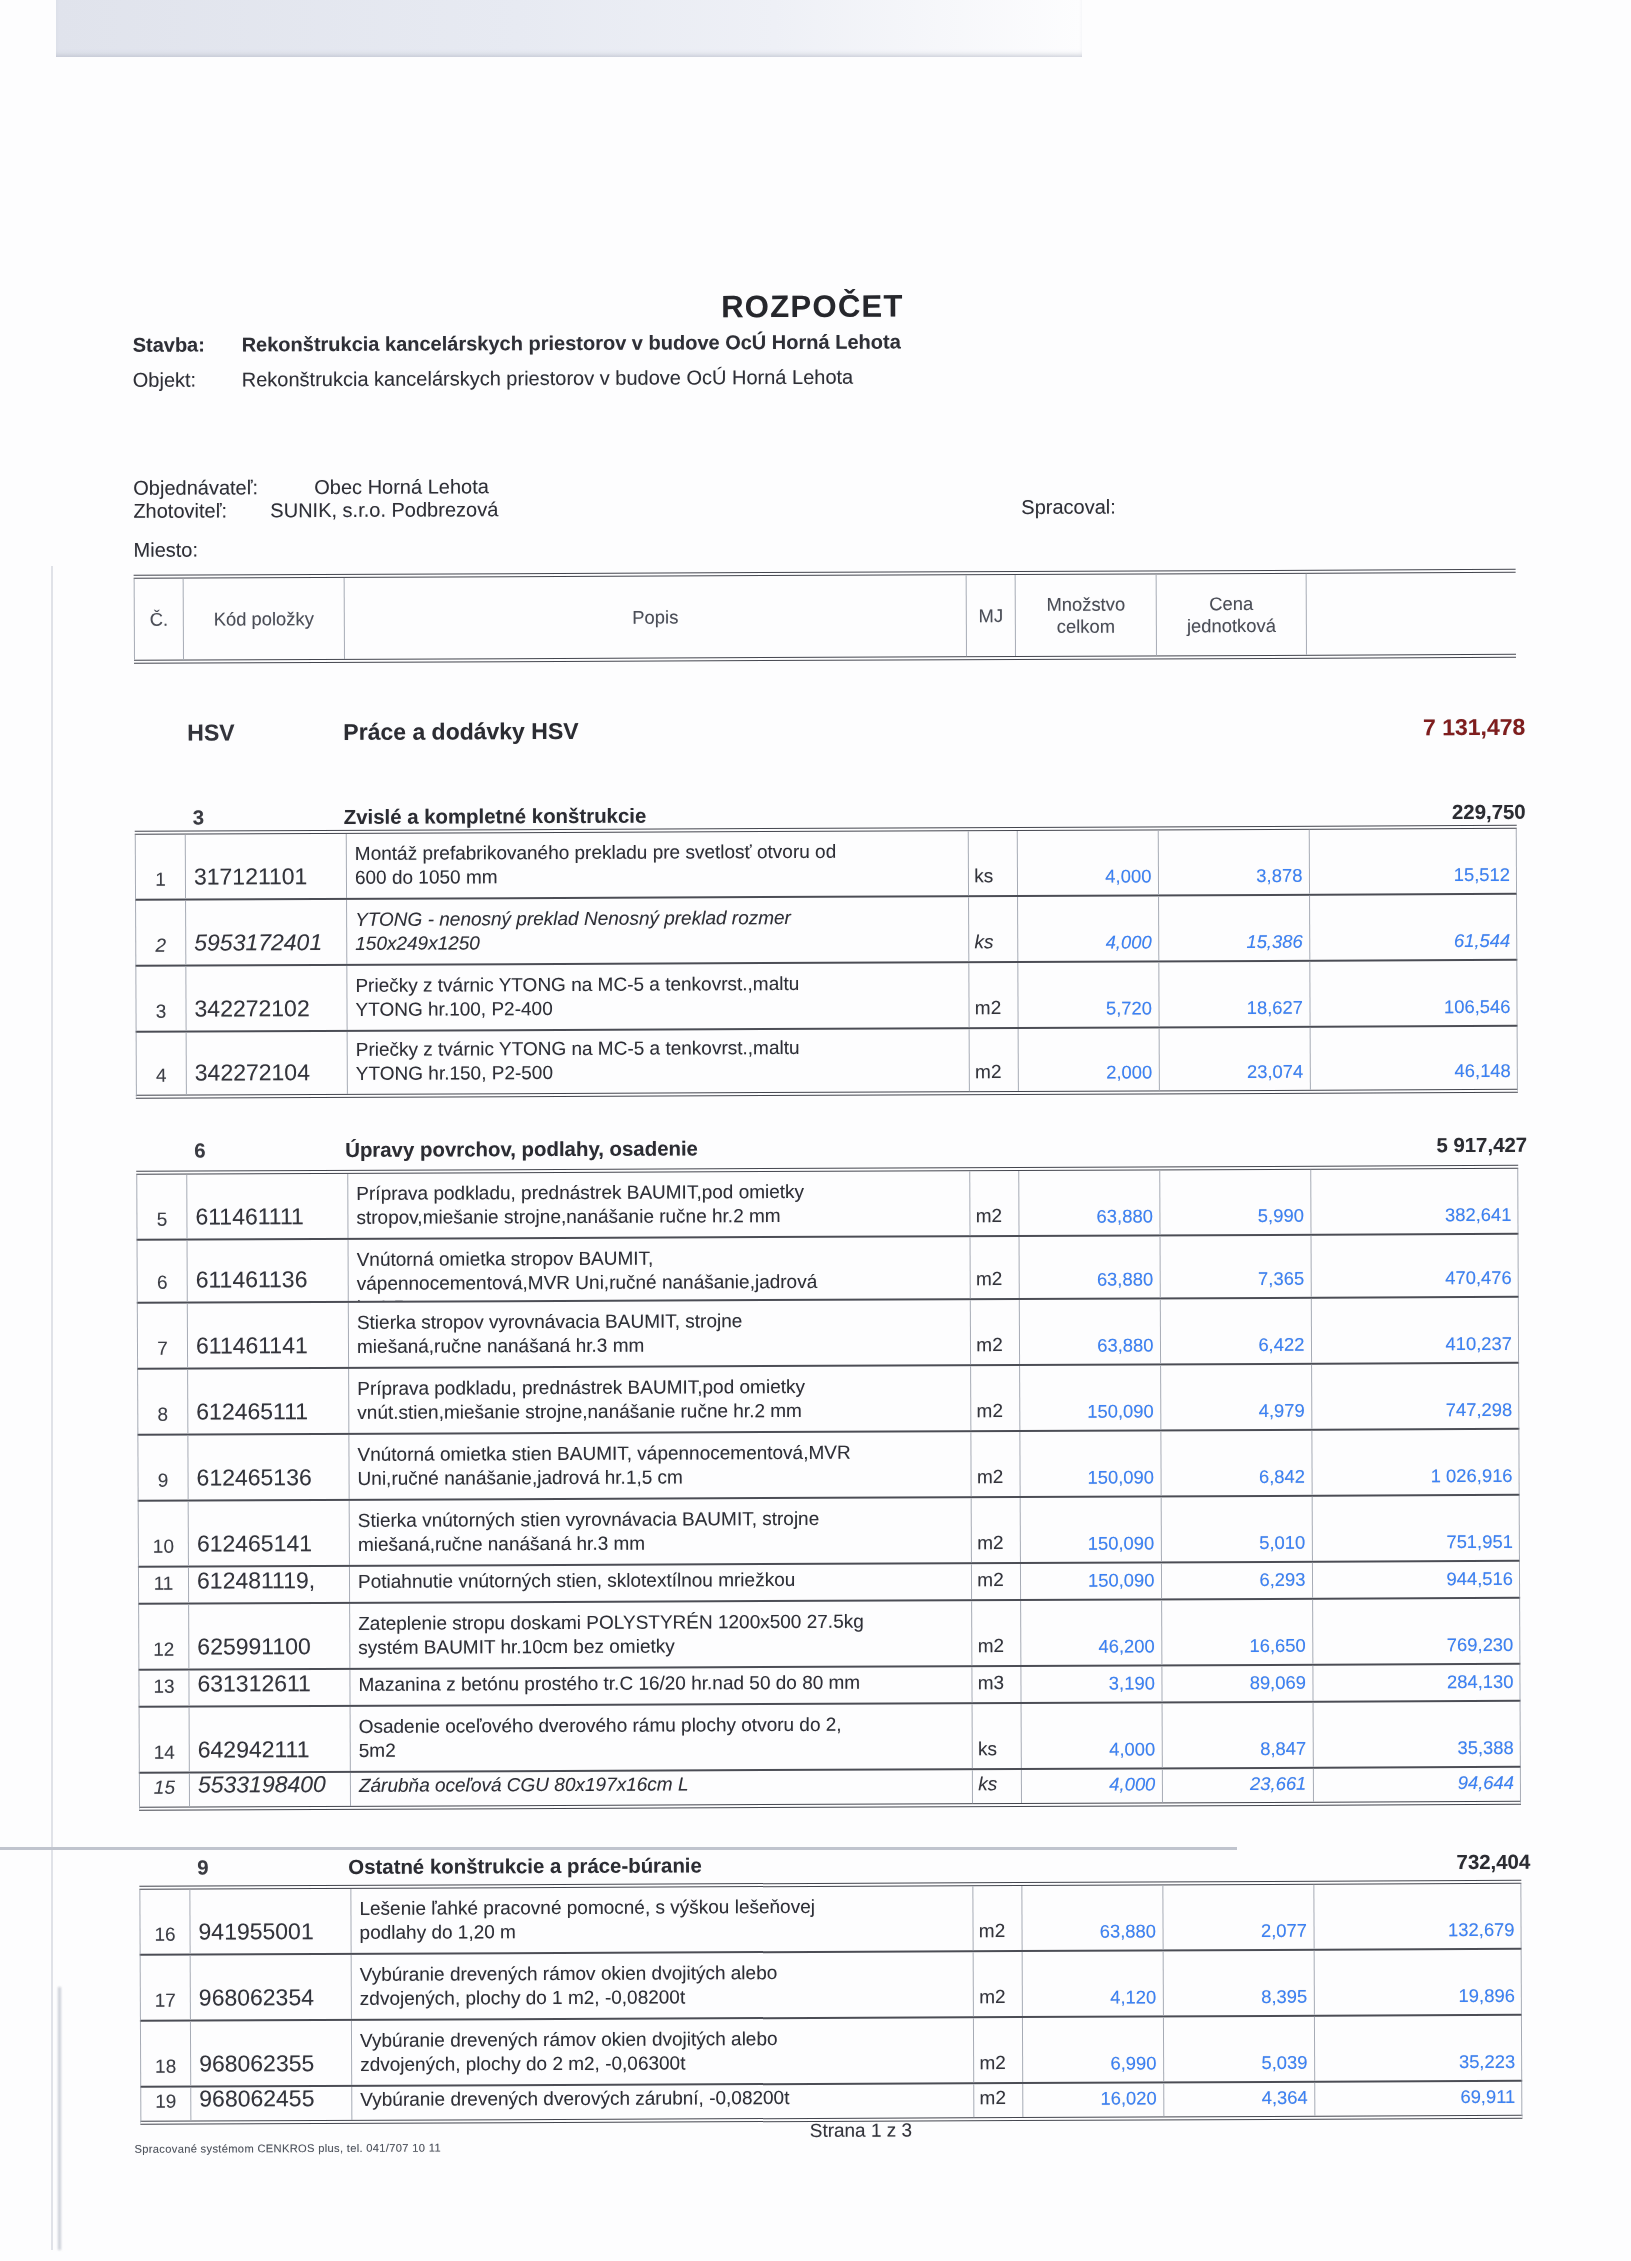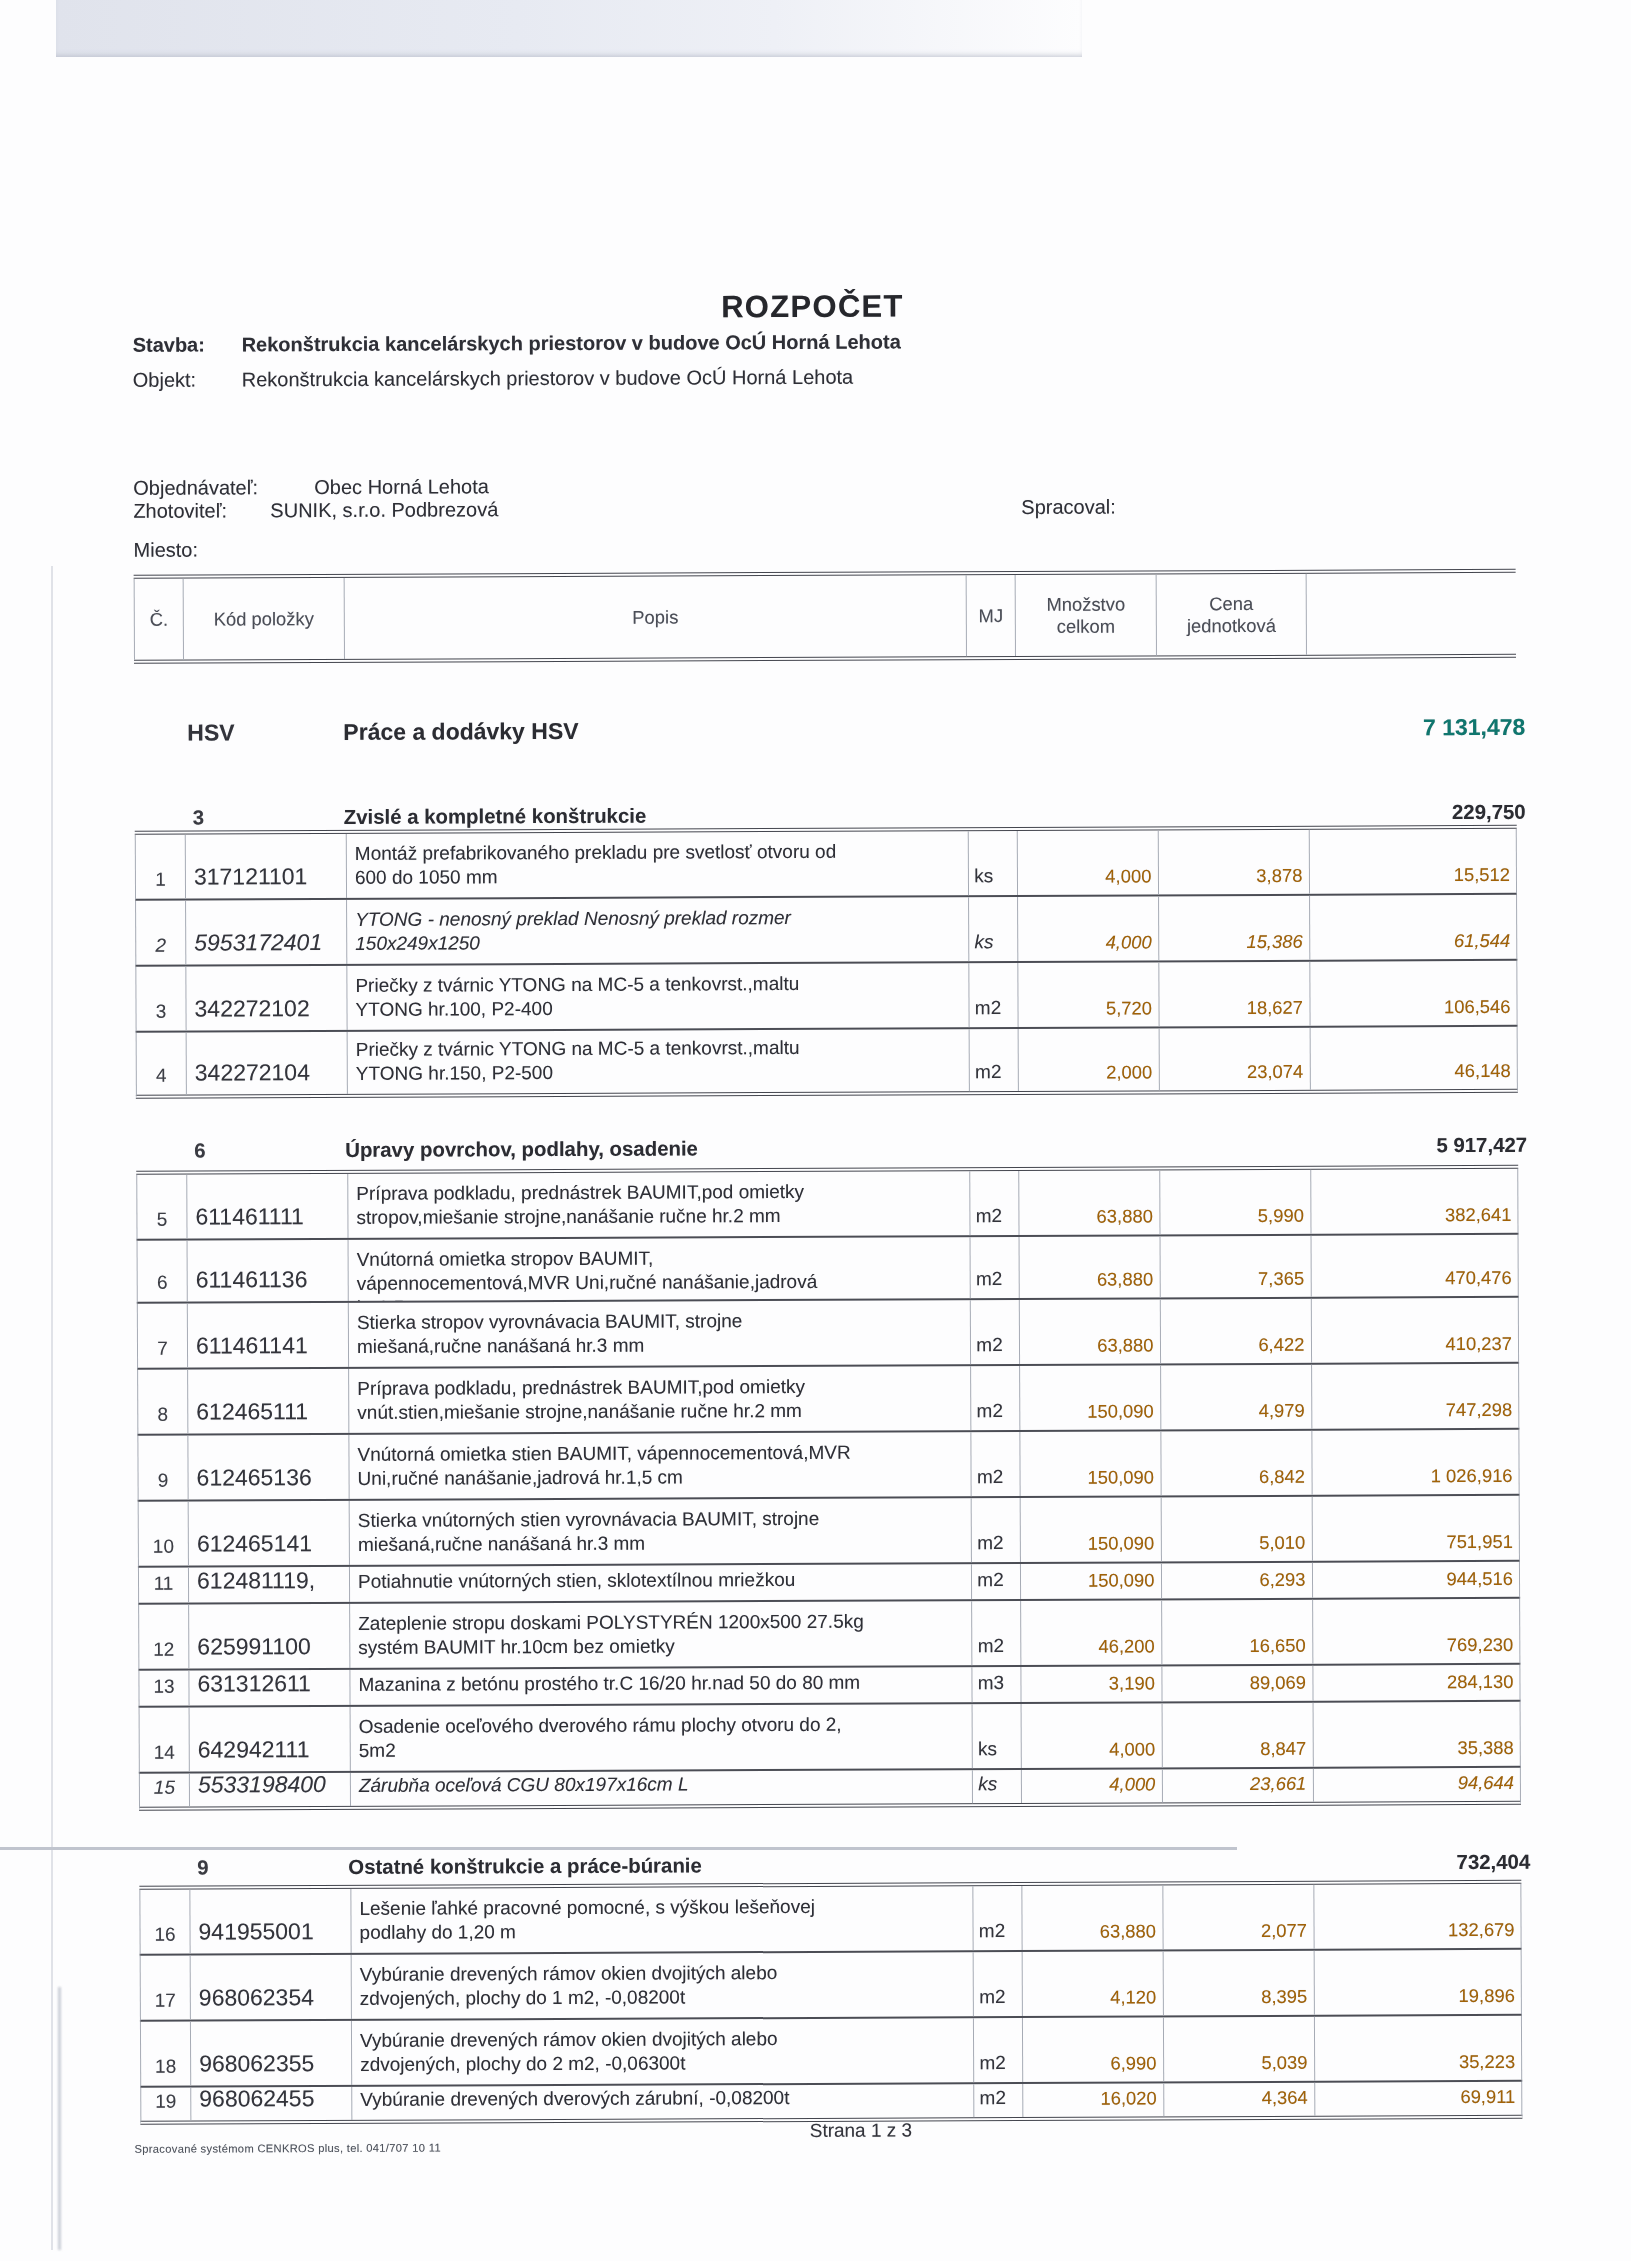--- a/index.html
+++ b/index.html
@@ -61,21 +61,21 @@
     border-left:0.7px solid #a6abb5;
     display:flex;flex-direction:column;justify-content:center;align-items:center;
     font-size:18.4px;color:#4b4e57;line-height:22px;text-align:center;
   }
   .hcell:first-child{border-left:0.7px solid #a6abb5;}
   .hcell:last-child{border-right:0.7px solid #a6abb5;}
   
   .sum-line{position:absolute;left:136px;top:717px;width:1391px;height:30px;}
   .sum-line .code{position:absolute;left:53px;font-size:23px;font-weight:bold;color:#33343b;}
   .sum-line .stitle{position:absolute;left:209px;font-size:23px;font-weight:bold;color:#2b2c32;}
-  .sum-line .stotal{position:absolute;right:0;font-size:23px;font-weight:bold;color:#0f766e;}
+  .sum-line .stotal{position:absolute;right:0;font-size:23px;font-weight:bold;color:#7f1d1d;}
   .section{position:absolute;left:136px;width:1391px;}
   .sec-head{position:relative;height:29px;}
   .sec-head .snum{position:absolute;left:58px;font-size:20.4px;font-weight:bold;color:#3a3b42;}
   .sec-head .sname{position:absolute;left:209px;font-size:20.4px;font-weight:bold;color:#2b2c32;}
   .sec-head .sval{position:absolute;right:0;font-size:20.4px;font-weight:bold;color:#2b2c32;}
   
   .items{
     position:absolute;left:0;width:1382px;
     border-top:4px double #43454e;box-sizing:border-box;
   }
@@ -89,21 +89,21 @@
     border-left:0.7px solid #a6abb5;box-sizing:border-box;overflow:hidden;
     display:flex;align-items:flex-end;
   }
   .cell:first-child{border-left:none;}
   .c-num{justify-content:center;padding-bottom:8px;font-size:19px;color:#3c3e45;}
   .c-kod{padding:0 4px 8px 8px;font-size:23px;color:#33343b;}
   .c-pop{flex-direction:column;align-items:flex-start;justify-content:flex-end;
          padding:0 5.3px 8px 8px;font-size:19px;line-height:24px;color:#2e2f36;}
   .row.clip .c-pop{justify-content:flex-start;padding-top:8px;padding-bottom:0;}
   .c-mj{padding:0 2.6px 8px 5.3px;font-size:19px;color:#33343b;}
-  .c-qty,.c-unit,.c-tot{justify-content:flex-end;font-size:18.4px;color:#a16207;}
+  .c-qty,.c-unit,.c-tot{justify-content:flex-end;font-size:18.4px;color:#3b82f6;}
   .c-qty{padding:0 6.6px 6.6px 0;}
   .c-unit{padding:0 6.6px 6.6px 0;}
   .c-tot{padding:0 8px 6.6px 0;}
   .page-num{position:absolute;left:136px;top:2120px;width:1382px;text-align:center;
             padding-left:59px;box-sizing:border-box;font-size:19px;color:#33343b;}
   .foot-note{position:absolute;left:130px;top:2140px;font-size:11.2px;color:#4d525b;letter-spacing:0.3px;}
 </style>
 </head>
 <body>
 

